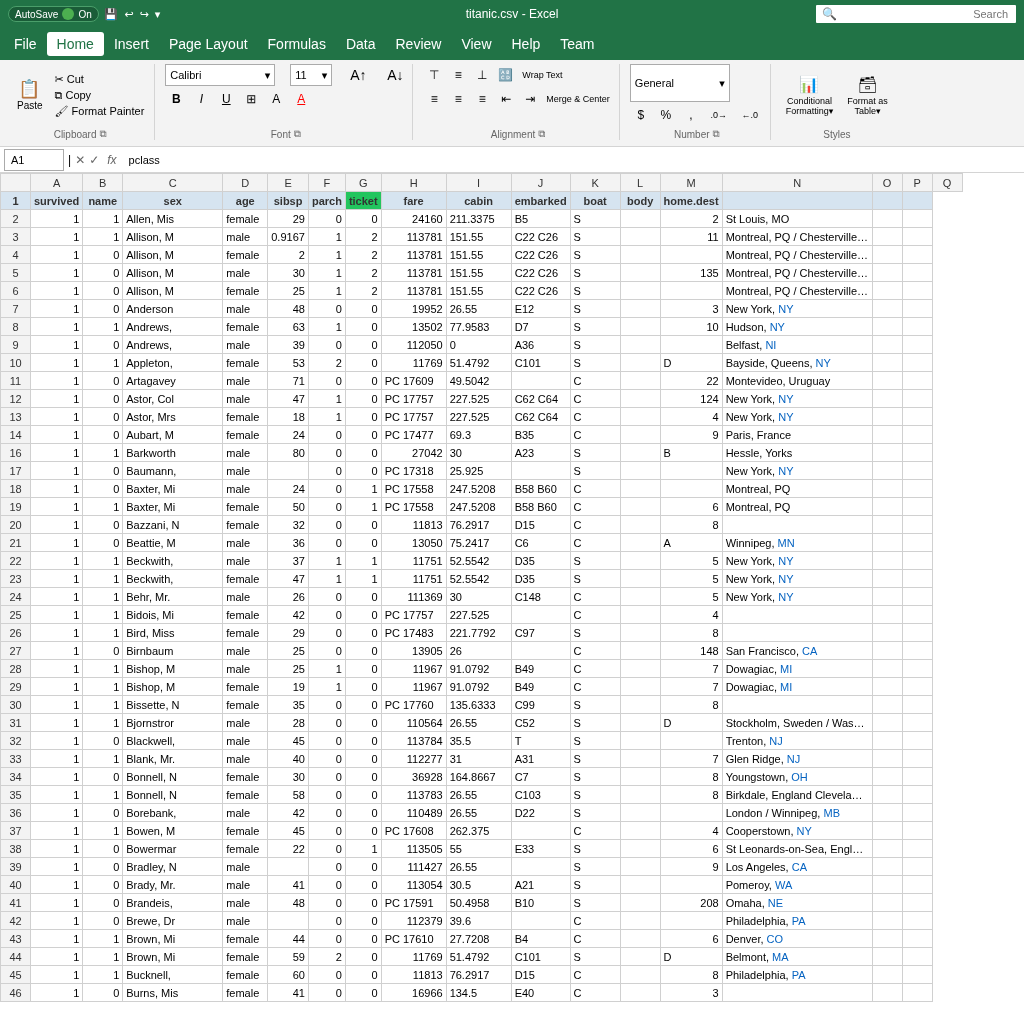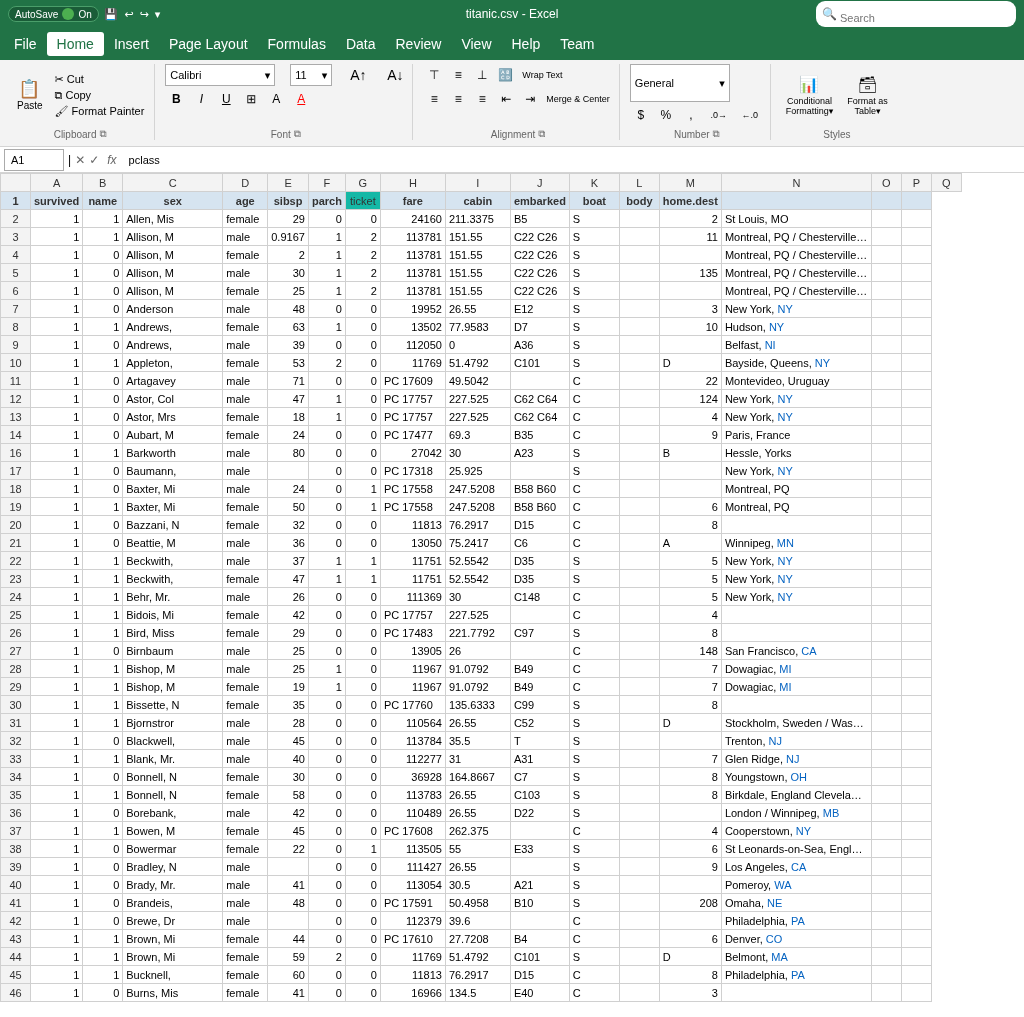--- a/index.html
+++ b/index.html
@@ -222,25 +222,26 @@
       z-index: 1;
     }
     table.sheet td { text-align: left; }
     table.sheet td.num { text-align: right; }
 
     .highlight-blue { color: #0563C1; }
 
     .search-box {
       background: white;
       border: none;
-      border-radius: 9px;
-      padding: 11px 8px 3px 24px;
+      border-radius: 1px;
+      padding: 3px 8px 3px 24px;
       font-size: 11px;
       width: 200px;
       outline: none;
+      text-align: right;
     }
     .search-container {
       position: relative;
       display: flex;
       align-items: center;
     }
     .search-icon-overlay {
       position: absolute;
       left: 6px;
       color: #666;
@@ -441,21 +442,21 @@
           <th style="min-width: 30px;">Q</th>
         </tr>
         <tr>
           <th class="row-header" style="background: rgb(214, 228, 240); font-weight: bold;">1</th>
           <th style="background: rgb(214, 228, 240); font-weight: bold;">survived</th>
           <th style="background: rgb(214, 228, 240); font-weight: bold;">name</th>
           <th style="background: rgb(214, 228, 240); font-weight: bold;">sex</th>
           <th style="background: rgb(214, 228, 240); font-weight: bold;">age</th>
           <th style="background: rgb(214, 228, 240); font-weight: bold;">sibsp</th>
           <th style="background: rgb(214, 228, 240); font-weight: bold;">parch</th>
-          <th style="background: #14b8a6; font-weight: normal;">ticket</th>
+          <th style="background: #22c55e; font-weight: bold;">ticket</th>
           <th style="background: rgb(214, 228, 240); font-weight: bold;">fare</th>
           <th style="background: rgb(214, 228, 240); font-weight: bold;">cabin</th>
           <th style="background: rgb(214, 228, 240); font-weight: bold;">embarked</th>
           <th style="background: rgb(214, 228, 240); font-weight: bold;">boat</th>
           <th style="background: rgb(214, 228, 240); font-weight: bold;">body</th>
           <th style="background: rgb(214, 228, 240); font-weight: bold;">home.dest</th>
           <th style="background: rgb(214, 228, 240); font-weight: bold;"></th>
           <th style="background: rgb(214, 228, 240); font-weight: bold;"></th>
           <th style="background: rgb(214, 228, 240); font-weight: bold;"></th>
         </tr>

